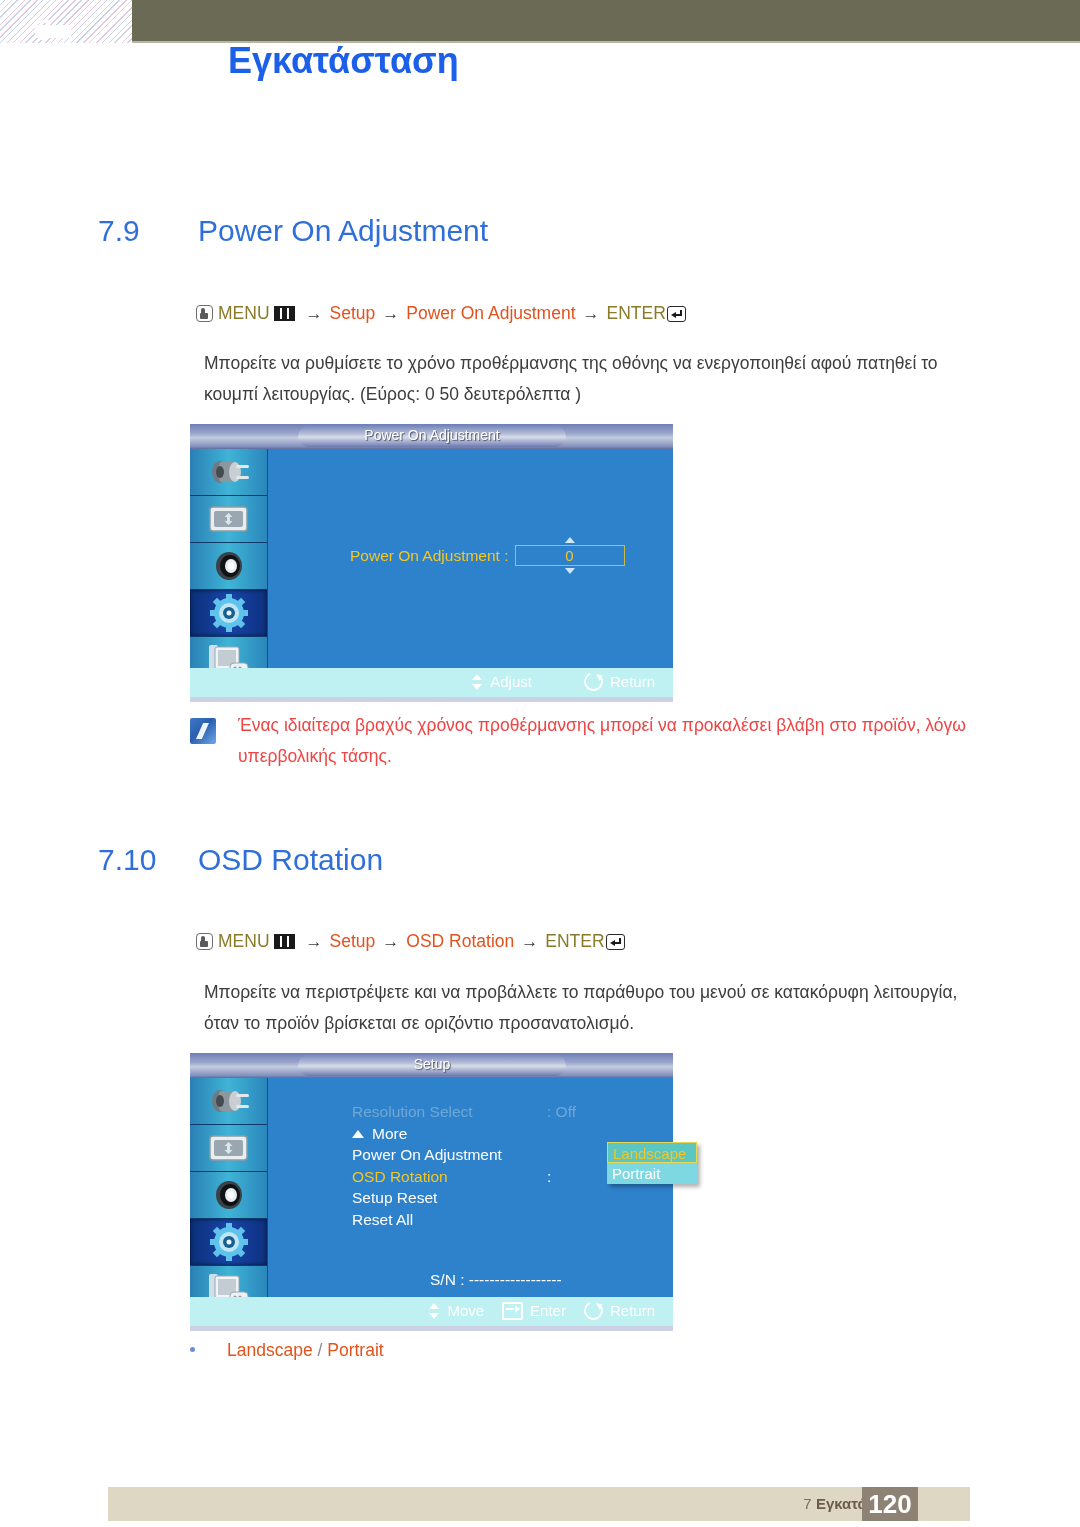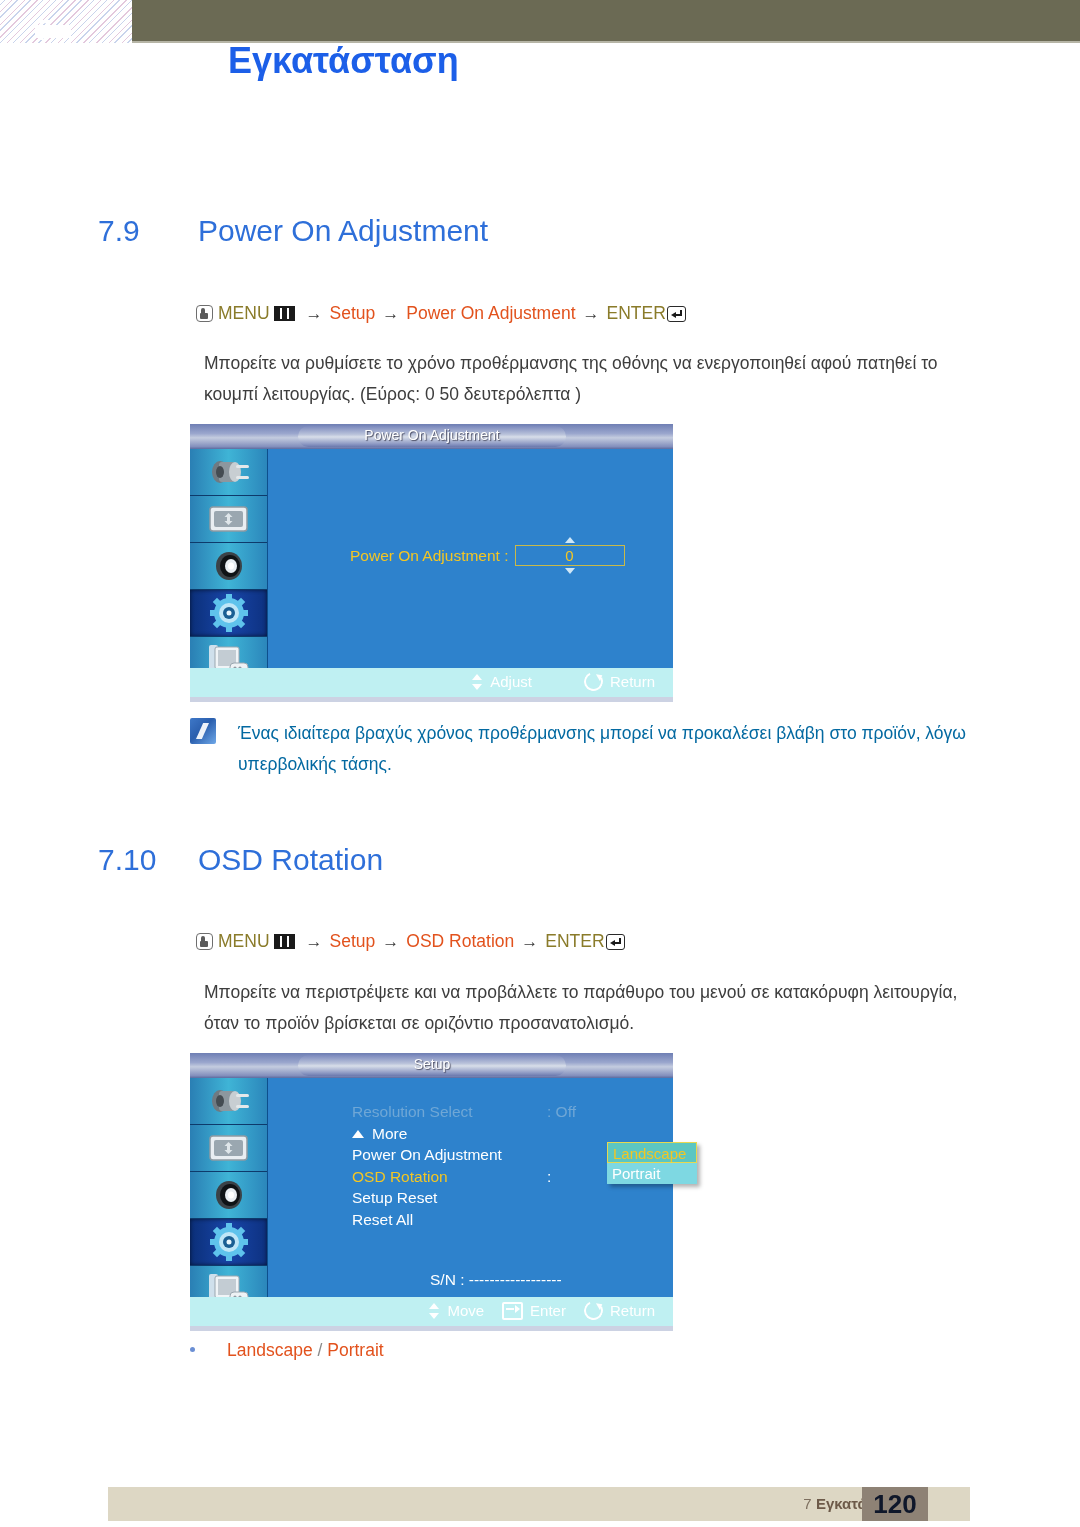--- a/index.html
+++ b/index.html
@@ -229,22 +229,21 @@
     left: 6px; top: 5px;
     width: 13px; height: 16px;
     background: #ffffff;
     clip-path: polygon(55% 0%, 100% 0%, 45% 100%, 0% 100%);
     opacity: .92;
   }
   .note-text {
     margin-left: 48px;
     font-size: 17.5px;
     line-height: 31px;
-    color: #0369a1;
-    margin-top: 8px;
+    color: #ef4444;
   }
 
   
   .bullet-row {
     position: absolute;
     left: 190px;
     font-size: 17.5px;
     color: #e2521d;
   }
   .bullet-dot {
@@ -501,24 +500,24 @@
     top: 8px;
     font-size: 15px;
     color: #7d6f5f;
     white-space: nowrap;
   }
   .footer-label b { color: #6d5a49; }
   .footer-page {
     position: absolute;
     left: 862px;
     top: 1487px;
-    width: 66px;
+    width: 56px;
     height: 34px;
     background: #8e8275;
-    color: #0f172a;
+    color: #ffffff;
     font-size: 26px;
     font-weight: bold;
     text-align: center;
     line-height: 34px;
   }
 </style>
 </head>
 <body>
 
 <div class="header-wrap">

